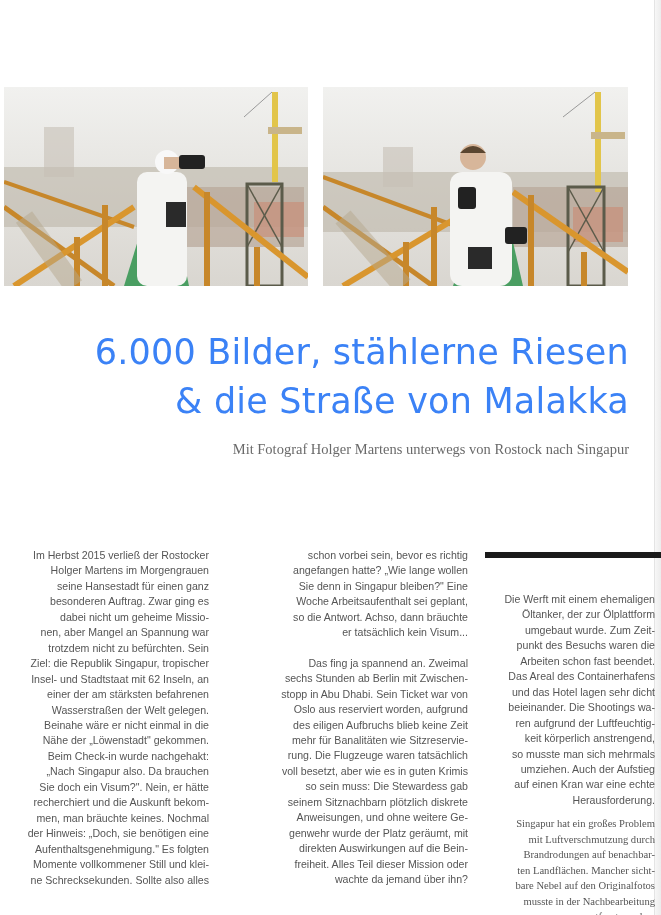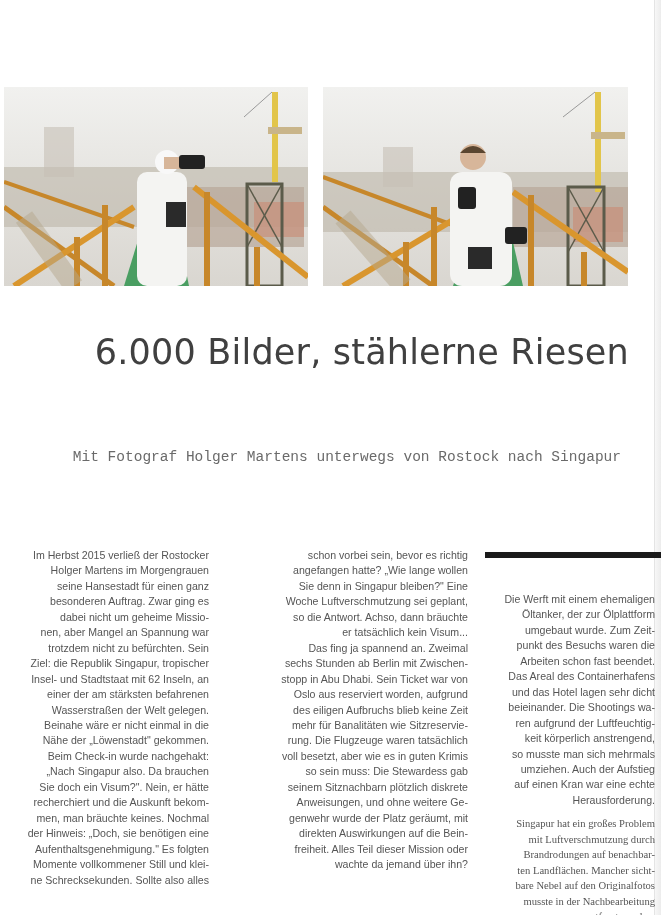--- a/index.html
+++ b/index.html
@@ -24,40 +24,40 @@
     .photo-left { left: 4px; width: 304px; }
     .photo-right { left: 323px; width: 305px; }
 
     
     .headline {
       position: absolute; right: 32px; top: 328px; width: 620px;
       text-align: right;
       font-family: "DejaVu Sans", sans-serif;
       font-weight: normal;
       font-size: 35px; line-height: 49px;
-      color: #404040; letter-spacing: 0.2px;
+      color: #3b82f6; letter-spacing: 0.2px;
       margin: 0;
     }
     .headline span { display: block; }
     .subtitle {
       position: absolute; right: 32px; top: 441px;
-      font-family: Liberation Mono, monospace;
-      font-size: 14.5px; color: #6a6a6a; margin: 8px;
+      font-family: Liberation Serif, serif;
+      font-size: 14.5px; color: #6a6a6a; margin: 0;
       text-align: center; white-space: nowrap;
     }
 
     
     .col {
       position: absolute; top: 548px;
       font-size: 10.6px; line-height: 15.45px;
       color: #555555;
       font-family: "Liberation Sans", sans-serif;
     }
     .col p { margin: 0; white-space: pre-line; text-align: right; }
-    .col p + p { }
+    .col p + p { margin-top: 15px; }
     .col-1 { left: 4px; width: 205px; }
     .col-2 { left: 218px; width: 250px; }
     .col-3 { left: 485px; width: 170px; top: 592px; }
     .col-3 p + p { margin-top: 8px; font-family: Liberation Serif, serif; }
     .divider-bar {
       position: absolute; left: 485px; top: 552px; width: 176px; height: 6px;
       background: #1a1a1a;
     }
   </style>
 </head>
@@ -143,20 +143,21 @@
     <circle cx="150" cy="70" r="13" fill="#d7b69a"></circle>
     <path d="M137 66 Q150 52 163 66" fill="#5a4630"></path>
     <rect x="135" y="100" width="18" height="22" rx="3" fill="#222"></rect>
     <rect x="182" y="140" width="22" height="17" rx="3" fill="#222"></rect>
     <rect x="145" y="160" width="24" height="22" fill="#2a2a2a"></rect>
   </svg>
 </div>
 
 <h1 class="headline">
   <span>6.000 Bilder, stählerne Riesen</span>
+  <span>&amp; die Straße von Malakka</span>
 </h1>
 <p class="subtitle">Mit Fotograf Holger Martens unterwegs von Rostock nach Singapur</p>
 
 <div class="col col-1">
   <p>Im Herbst 2015 verließ der Rostocker
 Holger Martens im Morgengrauen
 seine Hansestadt für einen ganz
 besonderen Auftrag. Zwar ging es
 dabei nicht um geheime Missio-
 nen, aber Mangel an Spannung war
@@ -175,21 +176,21 @@
 der Hinweis: „Doch, sie benötigen eine
 Aufenthaltsgenehmigung." Es folgten
 Momente vollkommener Still und klei-
 ne Schrecksekunden. Sollte also alles</p>
 </div>
 
 <div class="col col-2">
   <p>schon vorbei sein, bevor es richtig
 angefangen hatte? „Wie lange wollen
 Sie denn in Singapur bleiben?" Eine
-Woche Luftverschmutzung sei geplant,
+Woche Arbeitsaufenthalt sei geplant,
 so die Antwort. Achso, dann bräuchte
 er tatsächlich kein Visum...</p>
   <p>Das fing ja spannend an. Zweimal
 sechs Stunden ab Berlin mit Zwischen-
 stopp in Abu Dhabi. Sein Ticket war von
 Oslo aus reserviert worden, aufgrund
 des eiligen Aufbruchs blieb keine Zeit
 mehr für Banalitäten wie Sitzreservie-
 rung. Die Flugzeuge waren tatsächlich
 voll besetzt, aber wie es in guten Krimis

